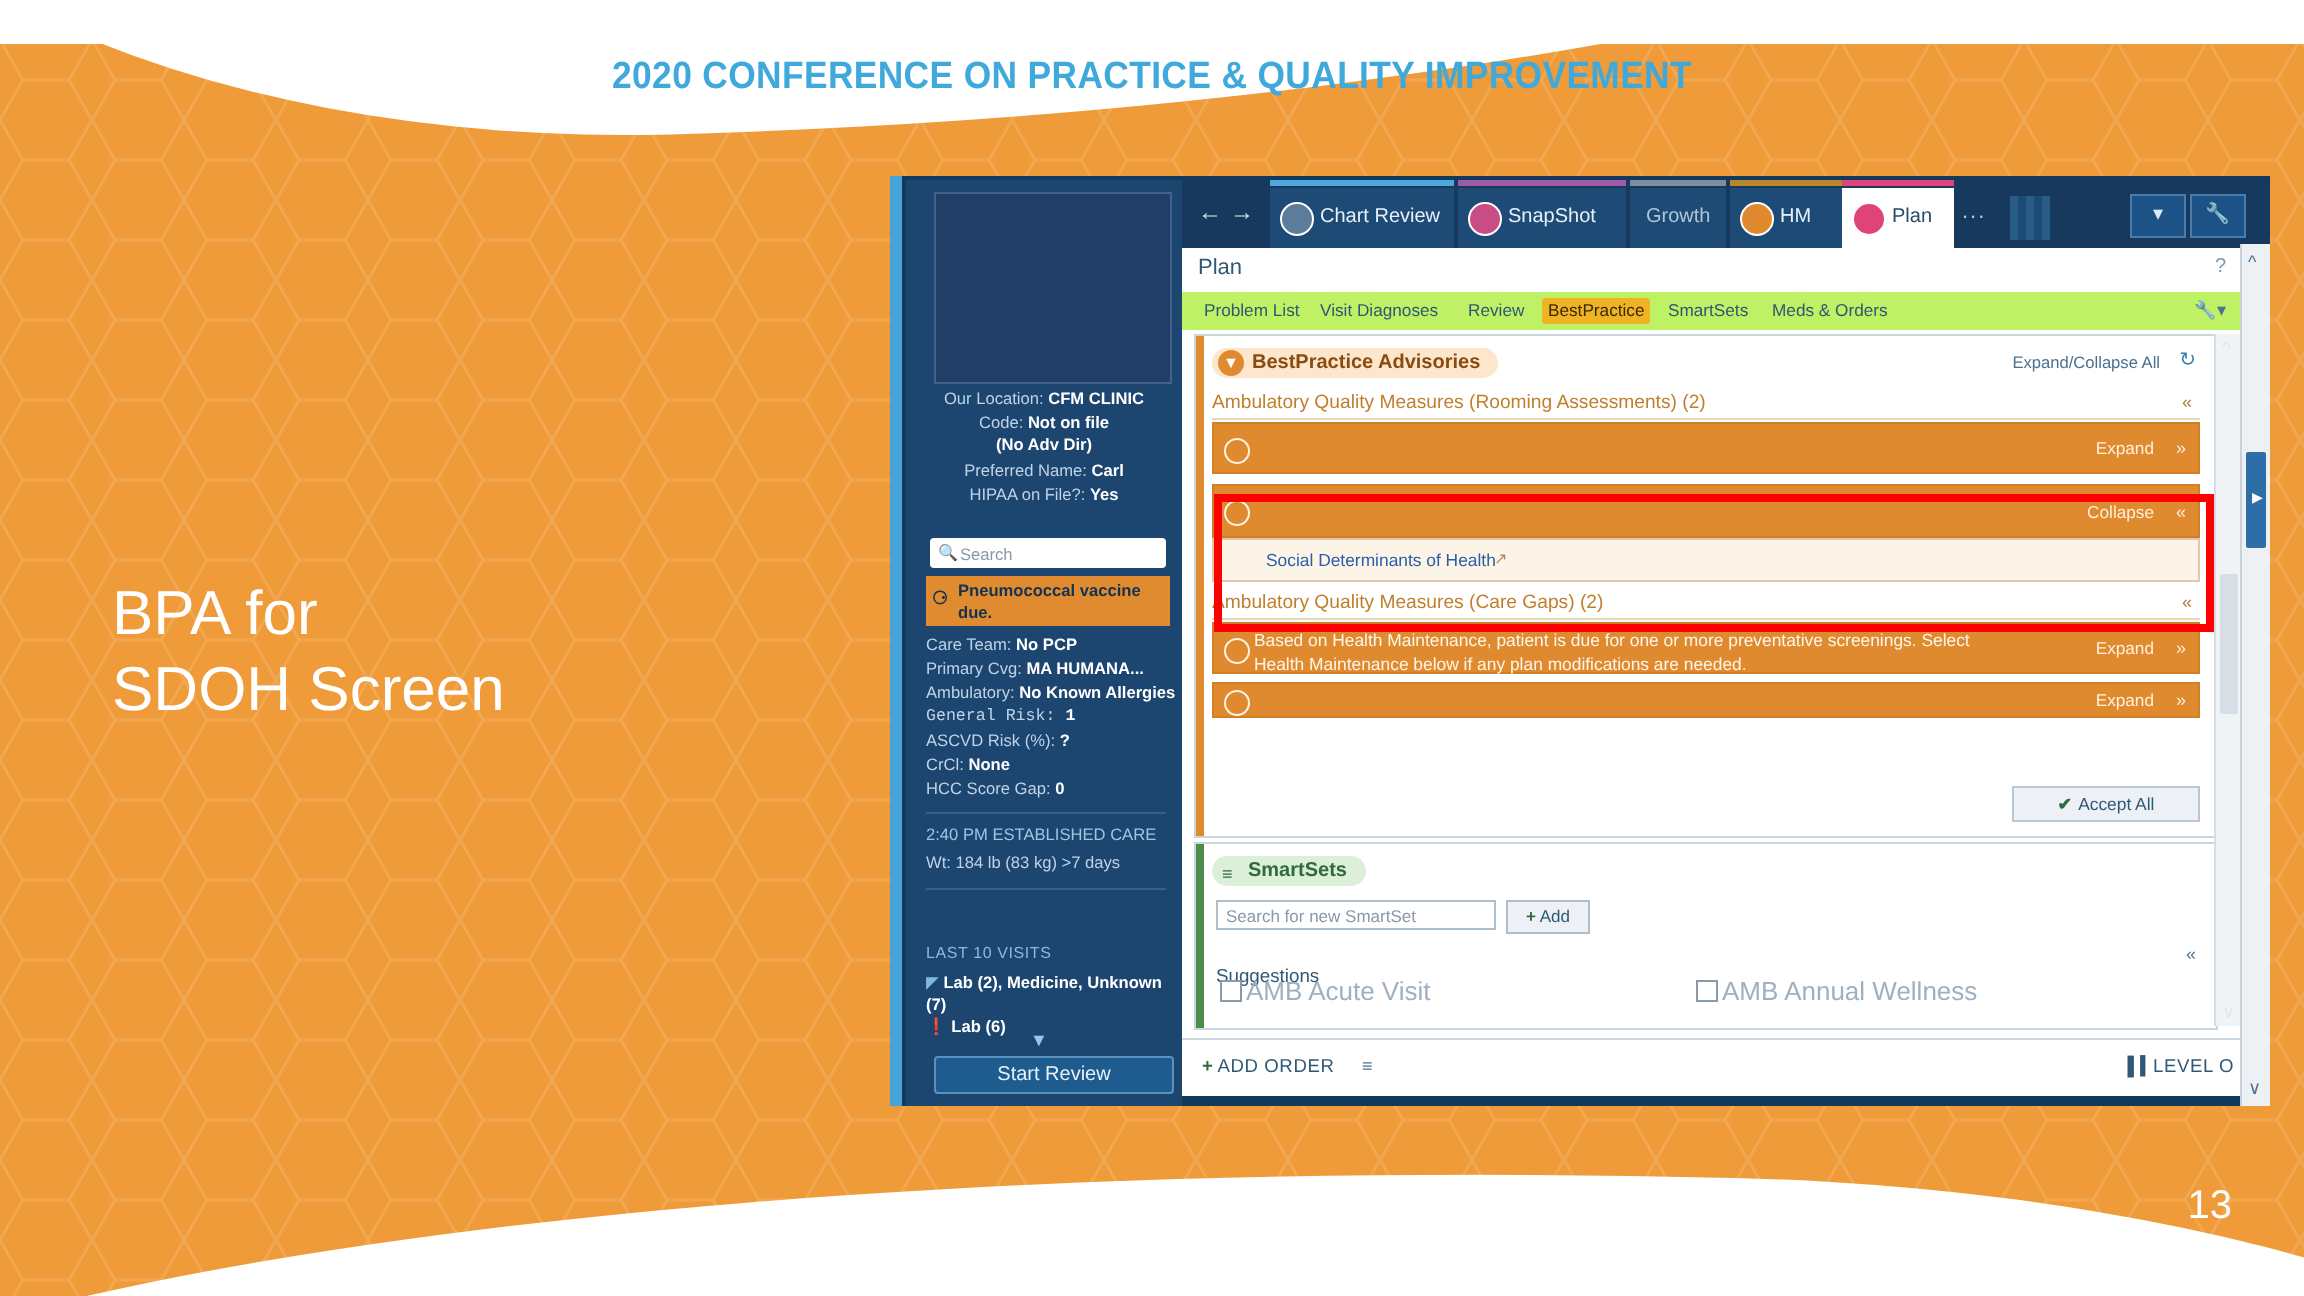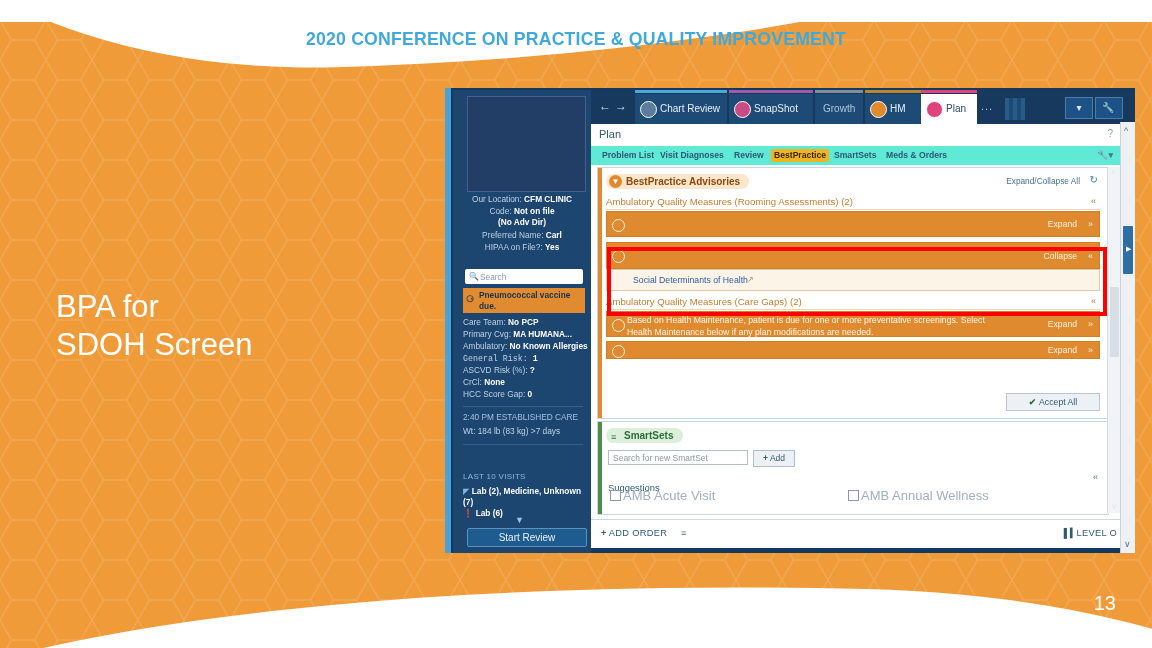--- a/index.html
+++ b/index.html
@@ -131,21 +131,21 @@
   }
 
   
   #content{
     position:absolute;left:0;top:34px;width:530px;height:395px;background:#FFFFFF;
   }
   #plan-head{position:absolute;left:0;top:0;width:530px;height:22px;background:#FFFFFF;}
   #plan-head .ttl{position:absolute;left:8px;top:4px;color:#2F5876;font-size:11px;}
   #plan-head .help{position:absolute;right:8px;top:4px;color:#7E98AE;font-size:10px;}
 
-  #subtabs{position:absolute;left:0;top:22px;width:530px;height:19px;background:#5eead4;font-weight:bold;}
+  #subtabs{position:absolute;left:0;top:22px;width:530px;height:19px;background:#bef264;}
   .subtab{
     position:absolute;top:3px;height:13px;color:#2E5775;font-size:8.6px;
     line-height:13px;padding:0 3px;white-space:nowrap;
   }
   .subtab.sel{background:#F0B323;color:#3A2A00;border-radius:2px;}
   #subtab-tool{position:absolute;right:8px;top:4px;color:#4D7392;font-size:9px;}
 
   
   #bpa-card{
     position:absolute;left:6px;top:43px;width:510px;height:250px;

